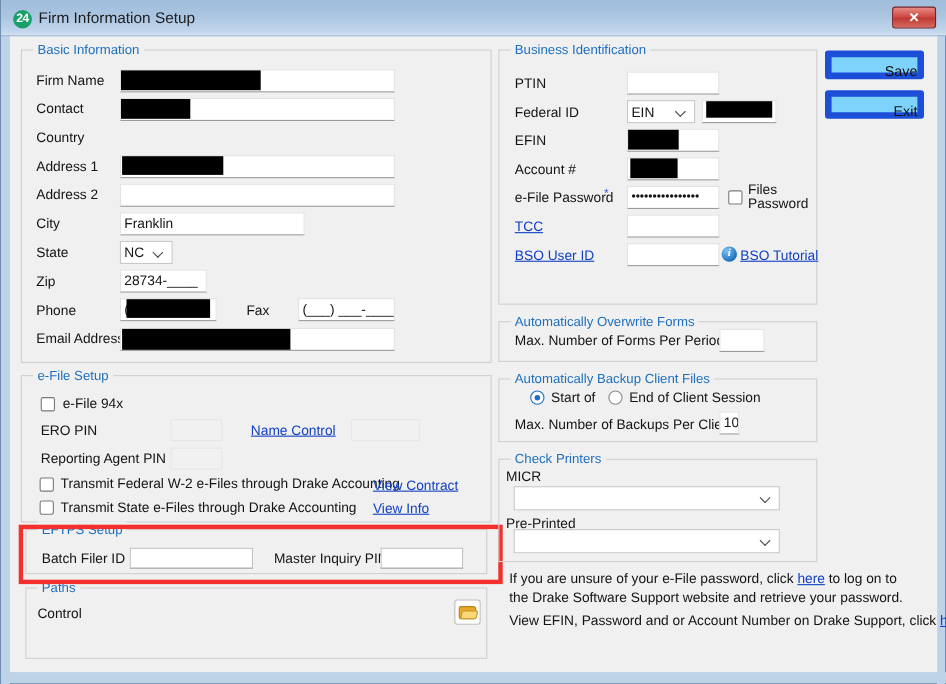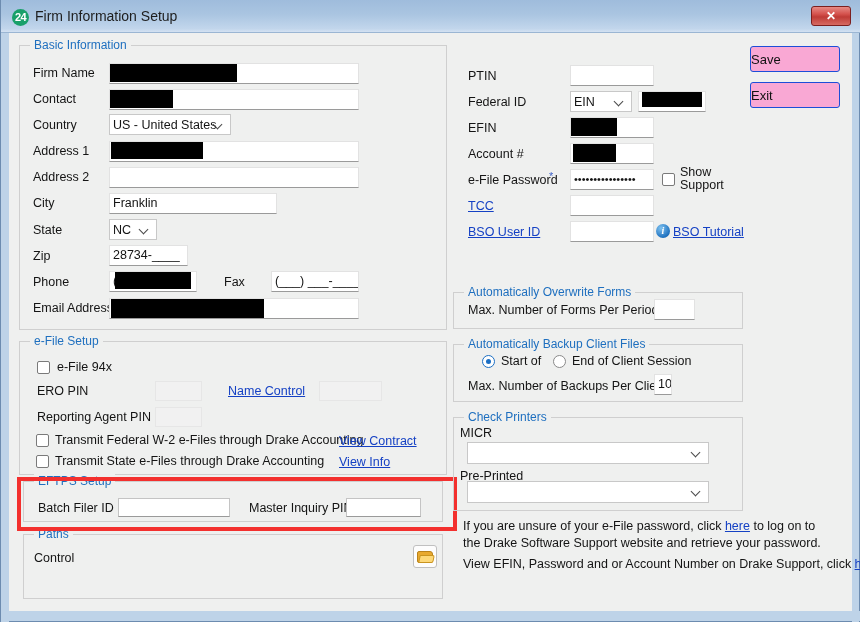--- a/index.html
+++ b/index.html
@@ -191,26 +191,26 @@
   }
   .inline-link {
     color: #1541c4;
     text-decoration: underline;
     cursor: pointer;
   }
 
   .btn {
     position: absolute;
     box-sizing: border-box;
-    background: #f9a8d4;
-    border: 1px solid #1d4ed8;
+    background: #7dd3fc;
+    border: 6px solid #1d4ed8;
     border-radius: 3px;
     font-size: 13px;
     color: #111111;
-    text-align: left;
+    text-align: right;
     cursor: pointer;
   }
 
   .asterisk {
     position: absolute;
     font-size: 11px;
     color: #3f62c8;
   }
 
   
@@ -302,24 +302,20 @@
 
   <div class="lbl" style="left:32px; top:66px;">Firm Name</div>
   <div class="tb" style="left:108px; top:63px; width:250px; height:21px;"></div>
   <div class="redact" style="left:109px; top:64px; width:127px; height:18px;"></div>
 
   <div class="lbl" style="left:32px; top:92px;">Contact</div>
   <div class="tb" style="left:108px; top:89px; width:250px; height:21px;"></div>
   <div class="redact" style="left:109px; top:90px; width:63px; height:18px;"></div>
 
   <div class="lbl" style="left:32px; top:118px;">Country</div>
-  <div class="combo" style="left:108px; top:114px; width:122px; height:21px;">
-    <span>US - United States</span>
-    <span class="arrow"></span>
-  </div>
 
   <div class="lbl" style="left:32px; top:144px;">Address 1</div>
   <div class="tb" style="left:108px; top:141px; width:250px; height:21px;"></div>
   <div class="redact" style="left:110px; top:142px; width:92px; height:17px;"></div>
 
   <div class="lbl" style="left:32px; top:170px;">Address 2</div>
   <div class="tb" style="left:108px; top:167px; width:250px; height:21px;"></div>
 
   <div class="lbl" style="left:32px; top:196px;">City</div>
   <div class="tb" style="left:108px; top:193px; width:168px; height:21px;">Franklin</div>
@@ -382,20 +378,23 @@
   <div class="lbl" style="left:33px; top:551px;">Control</div>
   <div class="folder-btn" style="left:412px; top:545px; width:24px; height:23px;">
     <span class="folder-glyph">
       <span class="back"></span>
         <span class="front"></span>
     </span>
   </div>
 
   <div class="redbox" style="left:16px; top:477px; width:440px; height:54px;"></div>
 
+  <div class="group" style="left:452px; top:45px; width:290px; height:232px;">
+    <div class="group-title">Business Identification</div>
+  </div>
 
   <div class="lbl" style="left:467px; top:69px;">PTIN</div>
   <div class="tb" style="left:569px; top:65px; width:84px; height:21px;"></div>
 
   <div class="lbl" style="left:467px; top:95px;">Federal ID</div>
   <div class="combo" style="left:569px; top:91px; width:62px; height:21px;">
     <span>EIN</span>
     <span class="arrow"></span>
   </div>
   <div class="tb" style="left:637px; top:91px; width:68px; height:21px;"></div>
@@ -406,21 +405,21 @@
   <div class="redact" style="left:570px; top:118px; width:46px; height:18px;"></div>
 
   <div class="lbl" style="left:467px; top:147px;">Account #</div>
   <div class="tb" style="left:569px; top:143px; width:84px; height:21px;"></div>
   <div class="redact" style="left:572px; top:144px; width:43px; height:18px;"></div>
 
   <div class="lbl" style="left:467px; top:173px;">e-File Password</div>
   <div class="asterisk" style="left:548px; top:170px;">*</div>
   <div class="tb" style="left:569px; top:169px; width:84px; height:21px; letter-spacing:0px; font-size:11px;">••••••••••••••••</div>
   <div class="cbx" style="left:661px; top:173px;"></div>
-  <div class="lbl" style="left:679px; top:166px; width:60px; white-space:normal; line-height:13px; font-size:12.5px;">Show Support</div>
+  <div class="lbl" style="left:679px; top:166px; width:60px; white-space:normal; line-height:13px; font-size:12.5px;">Files Password</div>
 
   <div class="link" style="left:467px; top:199px;">TCC</div>
   <div class="tb" style="left:569px; top:195px; width:84px; height:21px;"></div>
 
   <div class="link" style="left:467px; top:225px;">BSO User ID</div>
   <div class="tb" style="left:569px; top:221px; width:84px; height:21px;"></div>
   <div class="info-icon" style="left:655px; top:224px;">i</div>
   <div class="link" style="left:672px; top:225px;">BSO Tutorial</div>
 
   <div class="group" style="left:452px; top:292px; width:290px; height:37px;">

